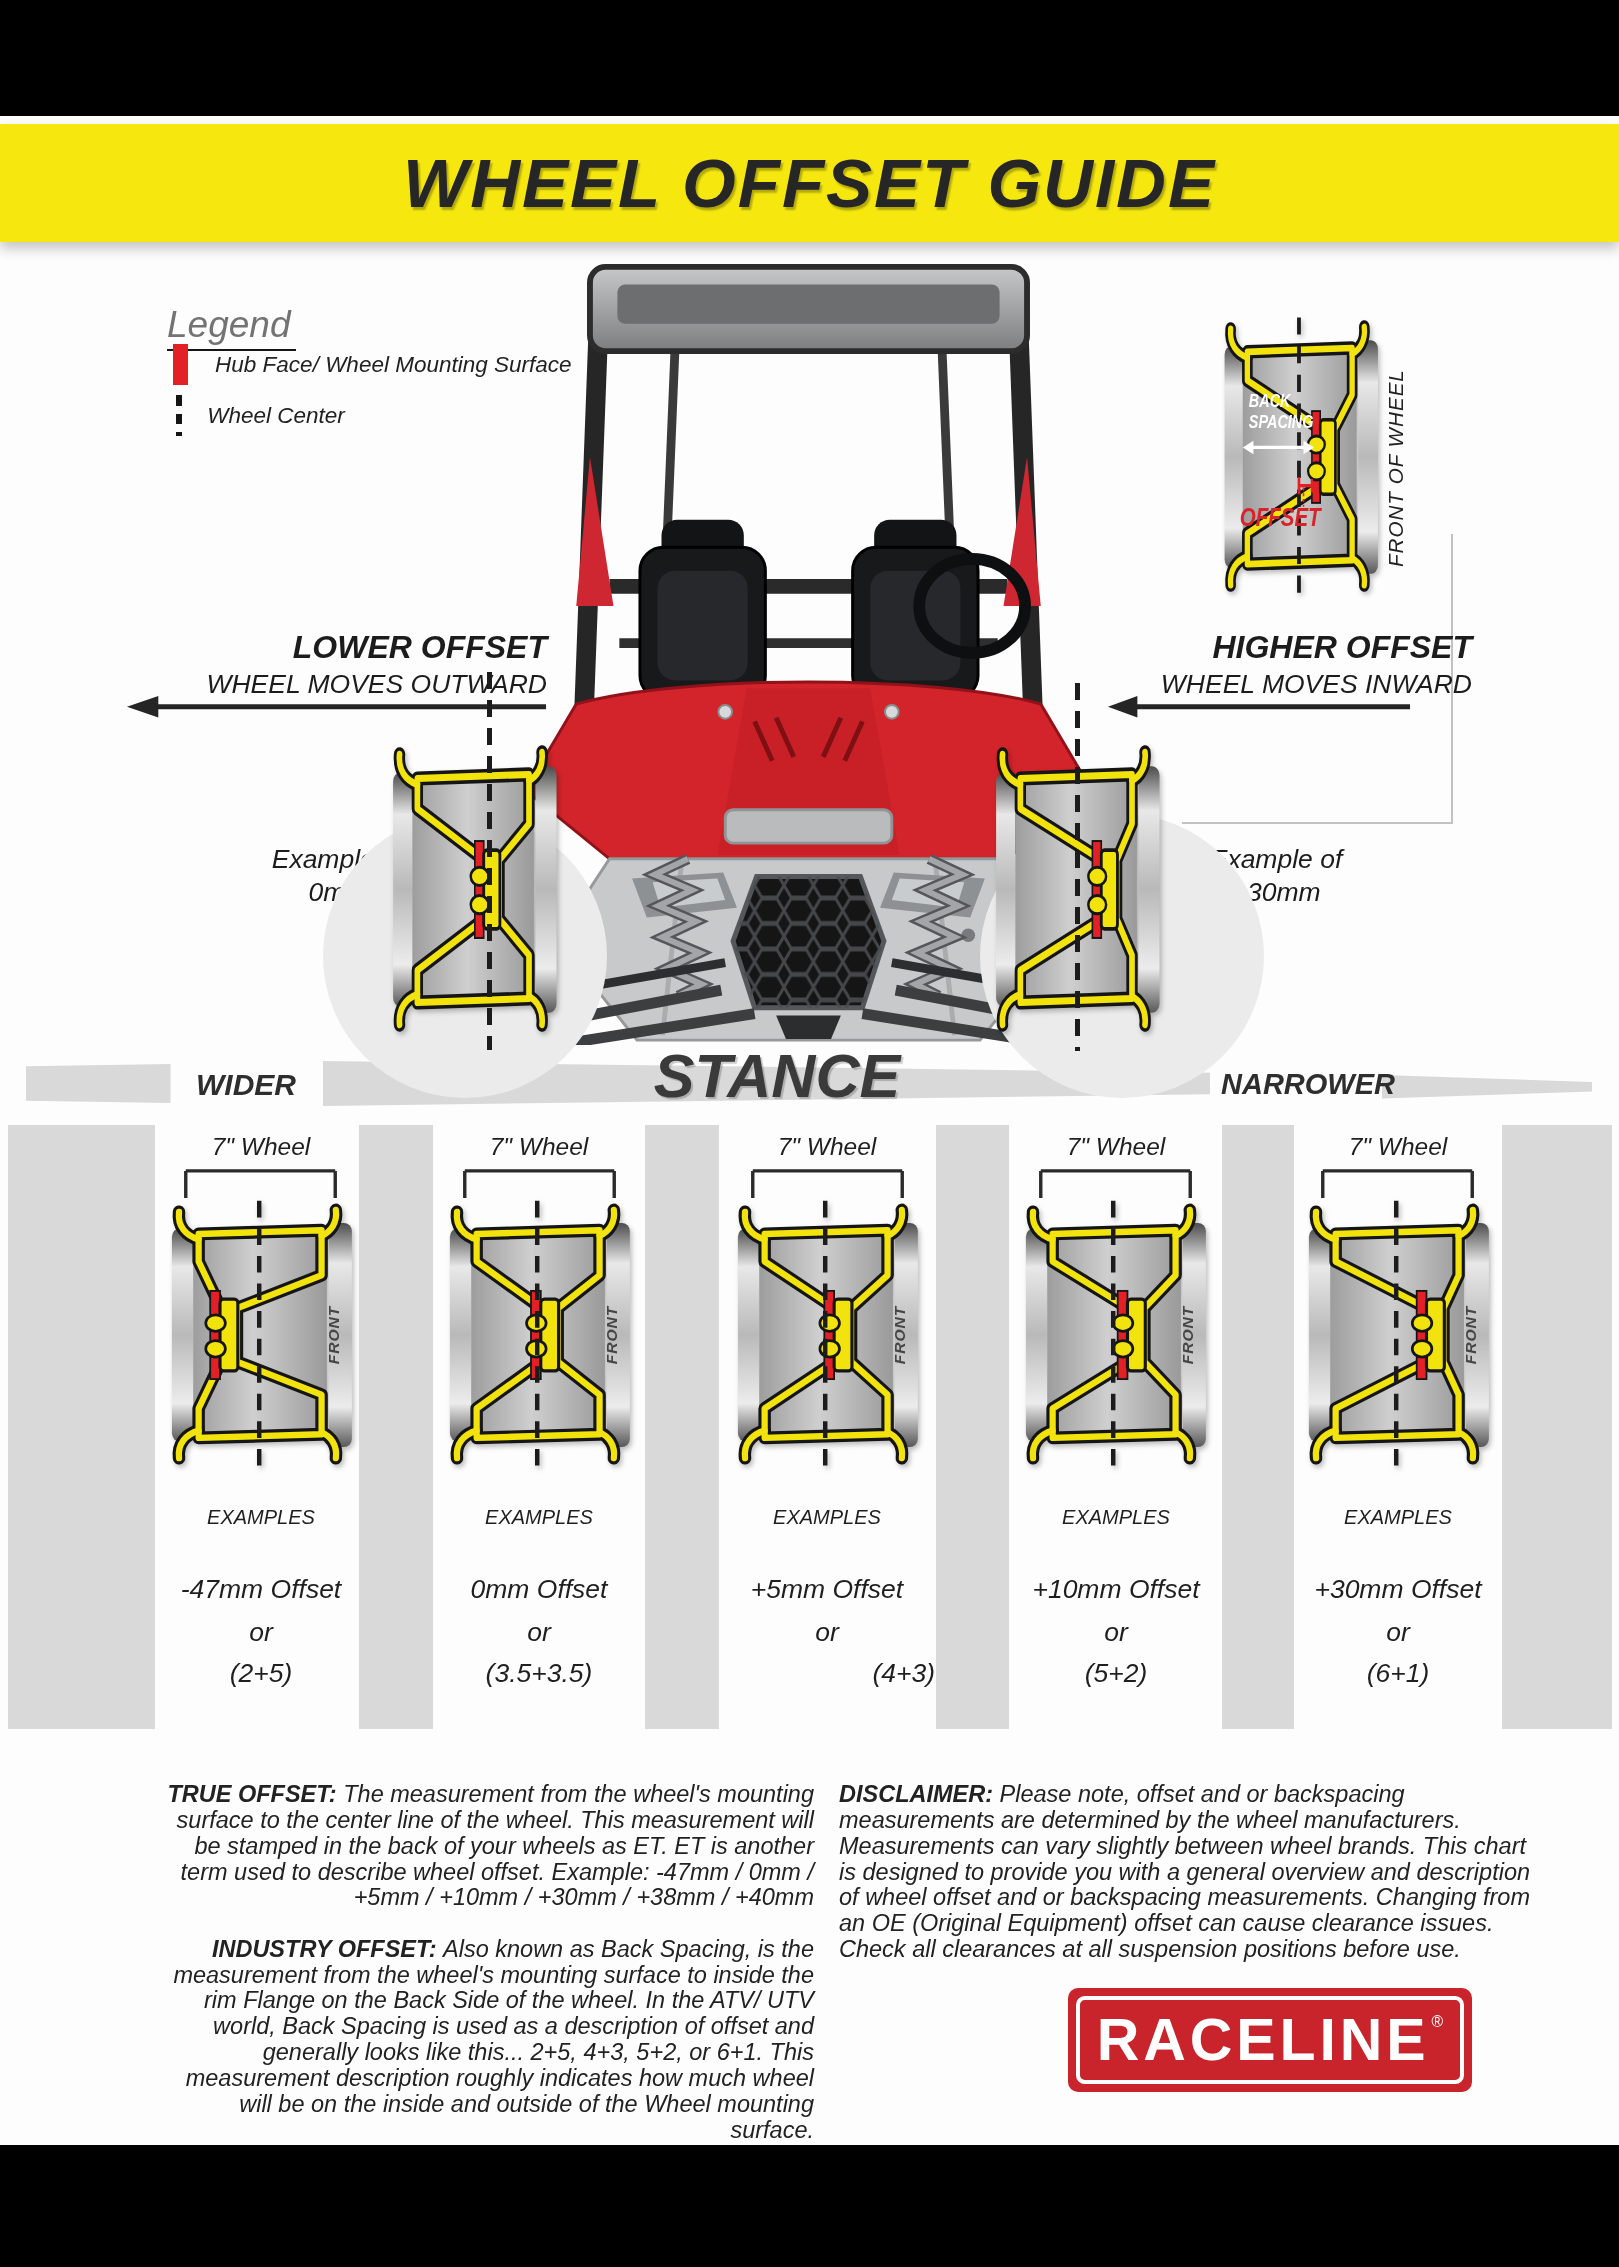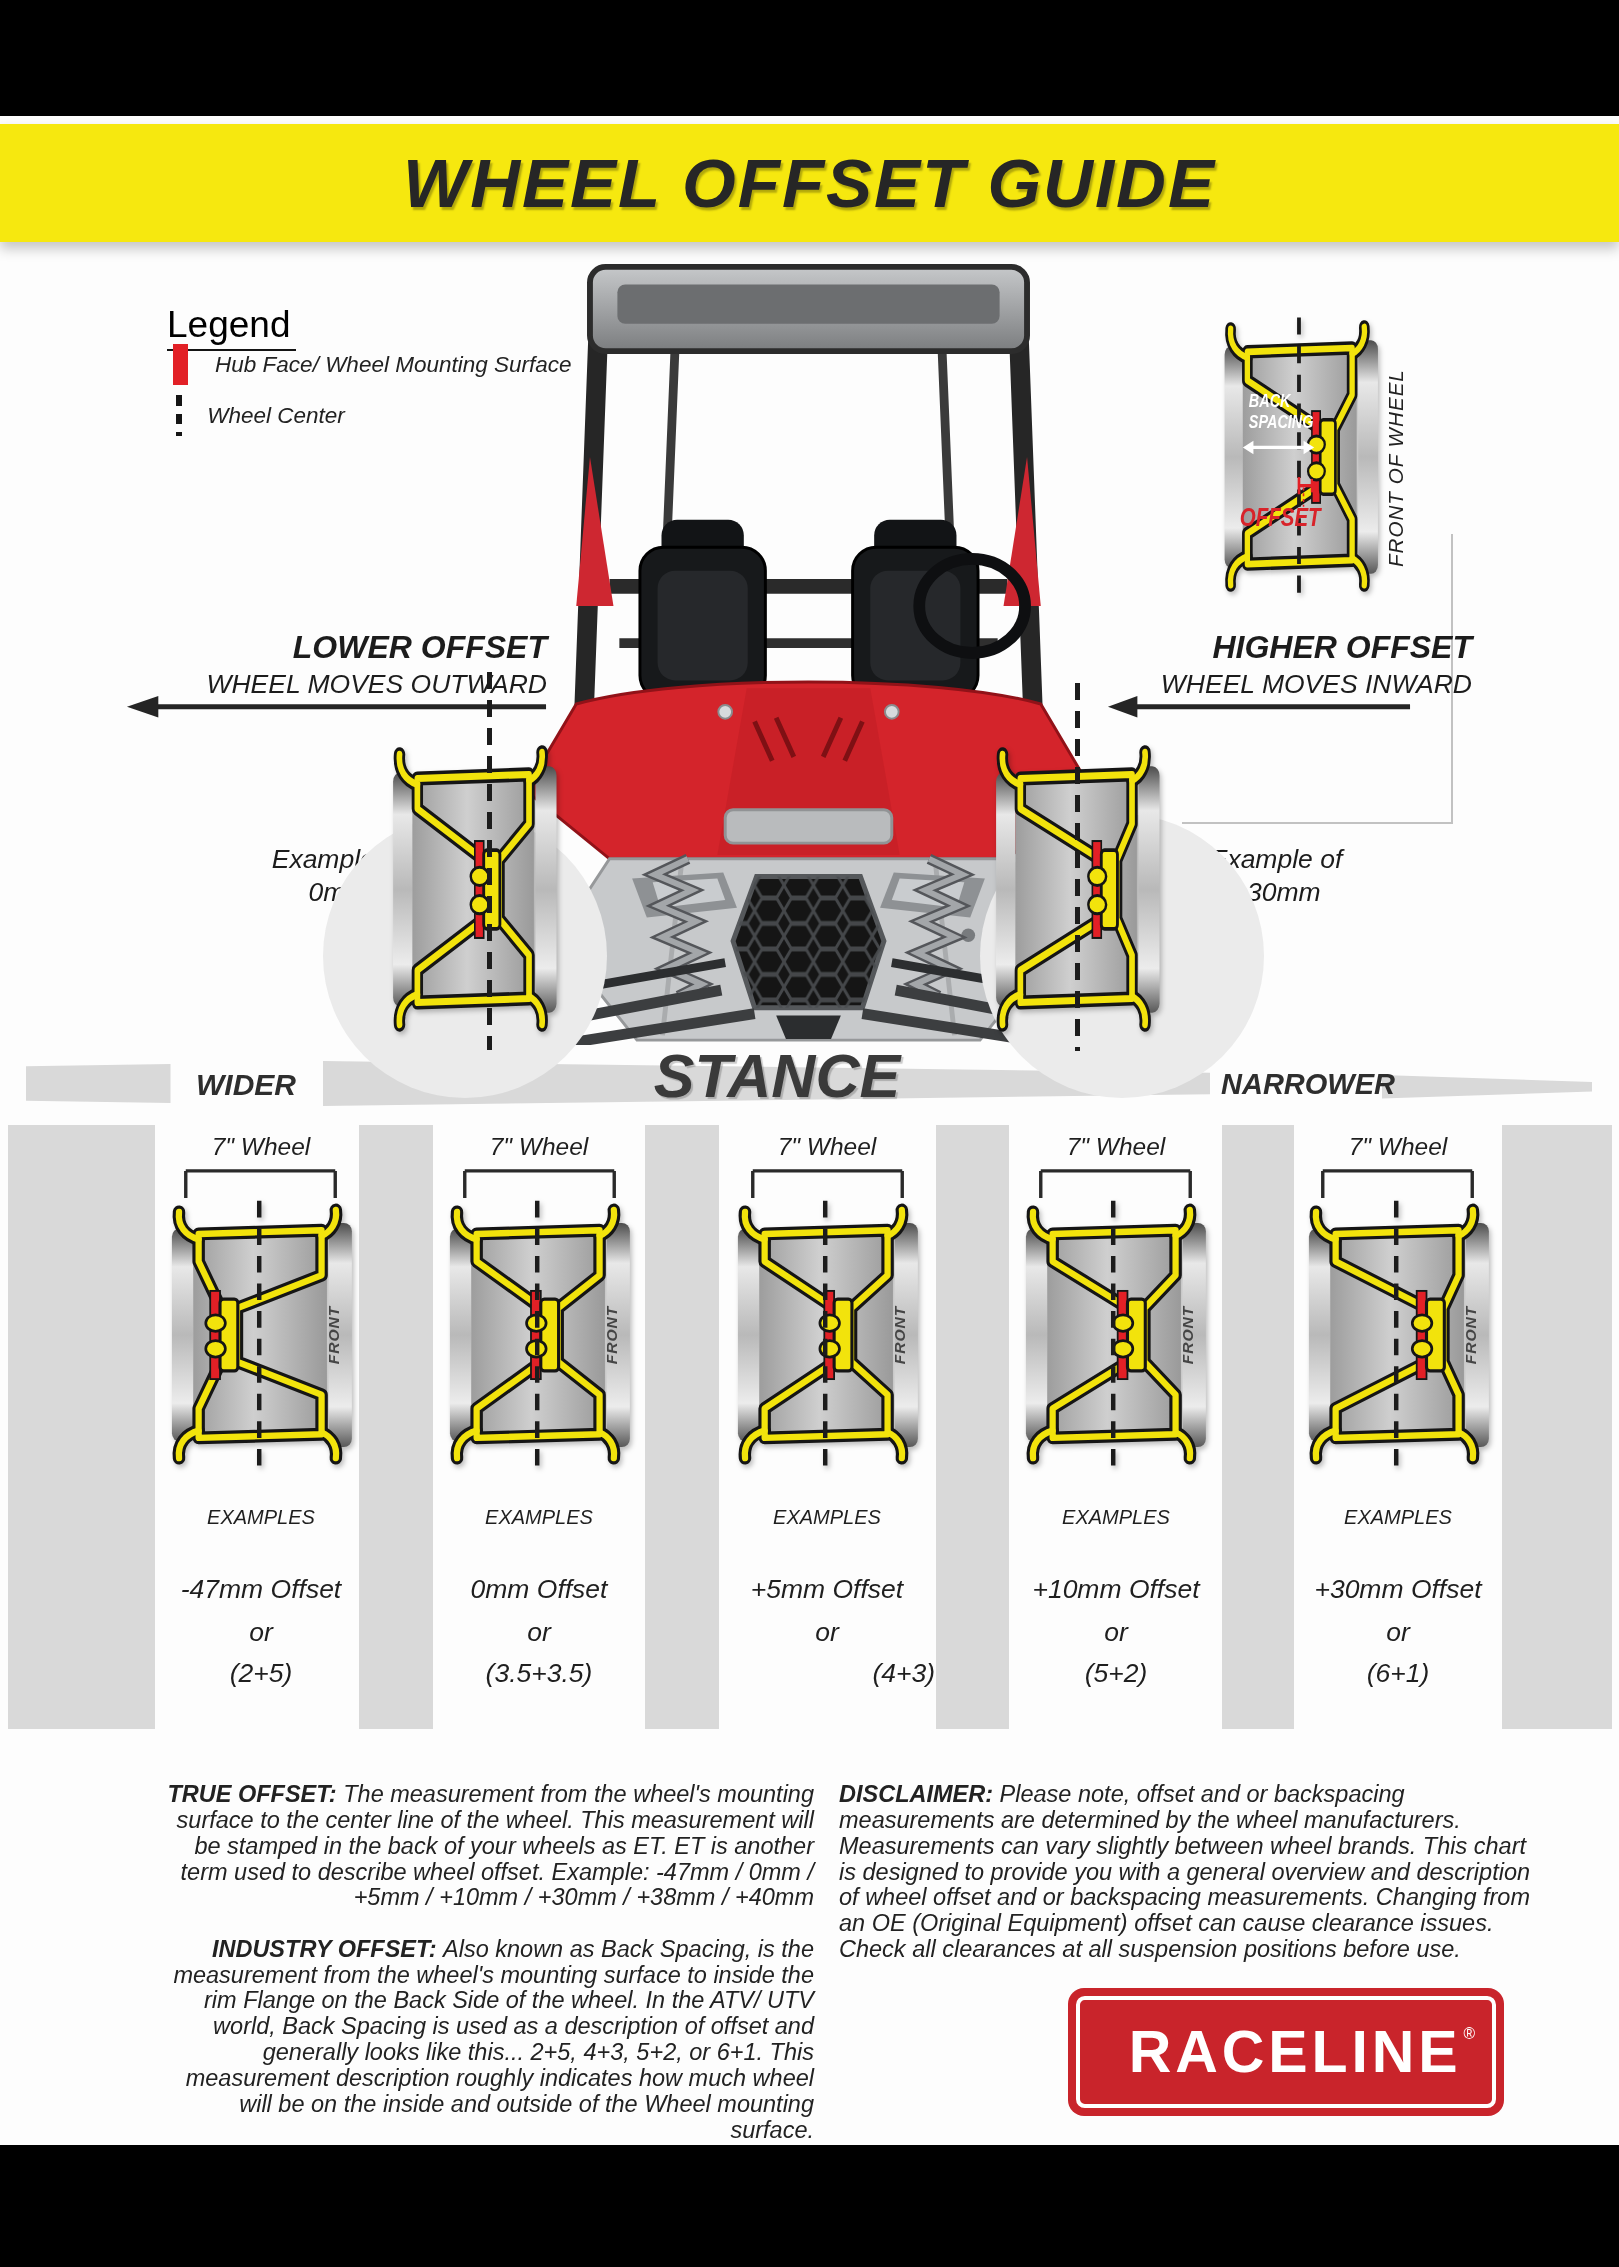--- a/index.html
+++ b/index.html
@@ -7,21 +7,21 @@
         font-family:"Liberation Sans",sans-serif;color:#1d1d1d;}
   .abs{position:absolute;}
   .bar{position:absolute;left:0;width:1619px;background:#000;}
   .bar.top{top:0;height:116px;}
   .bar.bottom{top:2145px;height:123px;}
   .banner{position:absolute;left:0;top:124px;width:1619px;height:118px;background:#f6e80f;
           box-shadow:0 6.9px 11.8px rgba(0,0,0,.22);display:flex;align-items:center;justify-content:center;}
   .banner .title{font-style:italic;font-weight:900;font-size:69px;letter-spacing:2px;color:#262626;
                  text-shadow:2px 2.9px 2px rgba(0,0,0,.28);}
   
-  .legend-title{position:absolute;left:167px;top:304px;font-size:37px;color:#000000;
+  .legend-title{position:absolute;left:167px;top:304px;font-style:italic;font-size:37px;color:#737373;
                 border-bottom:2.9px solid #141414;padding:0 5.9px 2.9px 0;}
   .legend-row{position:absolute;display:flex;align-items:center;gap:27.4px;height:43px;}
   .legend-row .lbl{font-style:italic;font-size:22.5px;color:#222;}
   .sw-red{width:14.7px;height:41px;background:#e22026;}
   .sw-dash{width:5.9px;height:41px;background:repeating-linear-gradient(180deg,#151515 0 10.8px,transparent 10.8px 18.6px);}
   
   .dirblock{position:absolute;}
   .dirblock .t1{font-style:italic;font-weight:900;font-size:32px;color:#1c1c1c;}
   .dirblock .t2{font-style:italic;font-size:26.5px;color:#1c1c1c;margin-top:2.9px;}
   .ex-label{position:absolute;width:294px;text-align:center;font-style:italic;font-size:26.5px;color:#1c1c1c;line-height:1.25;}
@@ -40,22 +40,22 @@
   .colc{position:absolute;width:216px;text-align:center;font-style:italic;color:#1f1f1f;}
   .col-wlabel{font-size:24.5px;}
   .col-bracket{position:absolute;z-index:2;}
   .col-examples{font-weight:400;font-size:20px;}
   .col-offset{font-size:26.5px;}
   .footnote{position:absolute;left:0;top:1743px;width:1619px;text-align:center;font-style:italic;font-size:23.5px;color:#1a1a1a;}
   .defcol{position:absolute;font-style:italic;font-size:23.5px;line-height:1.1;color:#222;}
   .defcol p{margin:0 0 25.5px 0;}
   .defcol b{font-weight:900;}
   
-  .logo{position:absolute;left:1068px;top:1988px;width:404px;height:128px;background:#c9242b;border-radius:16px;
-        display:flex;align-items:center;justify-content:center;padding-left:32px;}
+  .logo{position:absolute;left:1068px;top:1988px;width:404px;height:104px;background:#c9242b;border-radius:10px;
+        display:flex;align-items:center;justify-content:center;}
   .logo .inner{position:absolute;left:7.8px;top:7.8px;right:7.8px;bottom:7.8px;border:4.9px solid #fff;border-radius:8.8px;}
   .logo-text{position:relative;color:#fff;font-weight:900;font-size:59px;letter-spacing:3.9px;}
   .logo-reg{position:relative;color:#fff;font-size:15.7px;vertical-align:top;margin:-37px 0 0 2px;}
   svg.defsonly{position:absolute;width:0;height:0;}
 </style>
 </head>
 <body>
 
 <div class="page">
 

